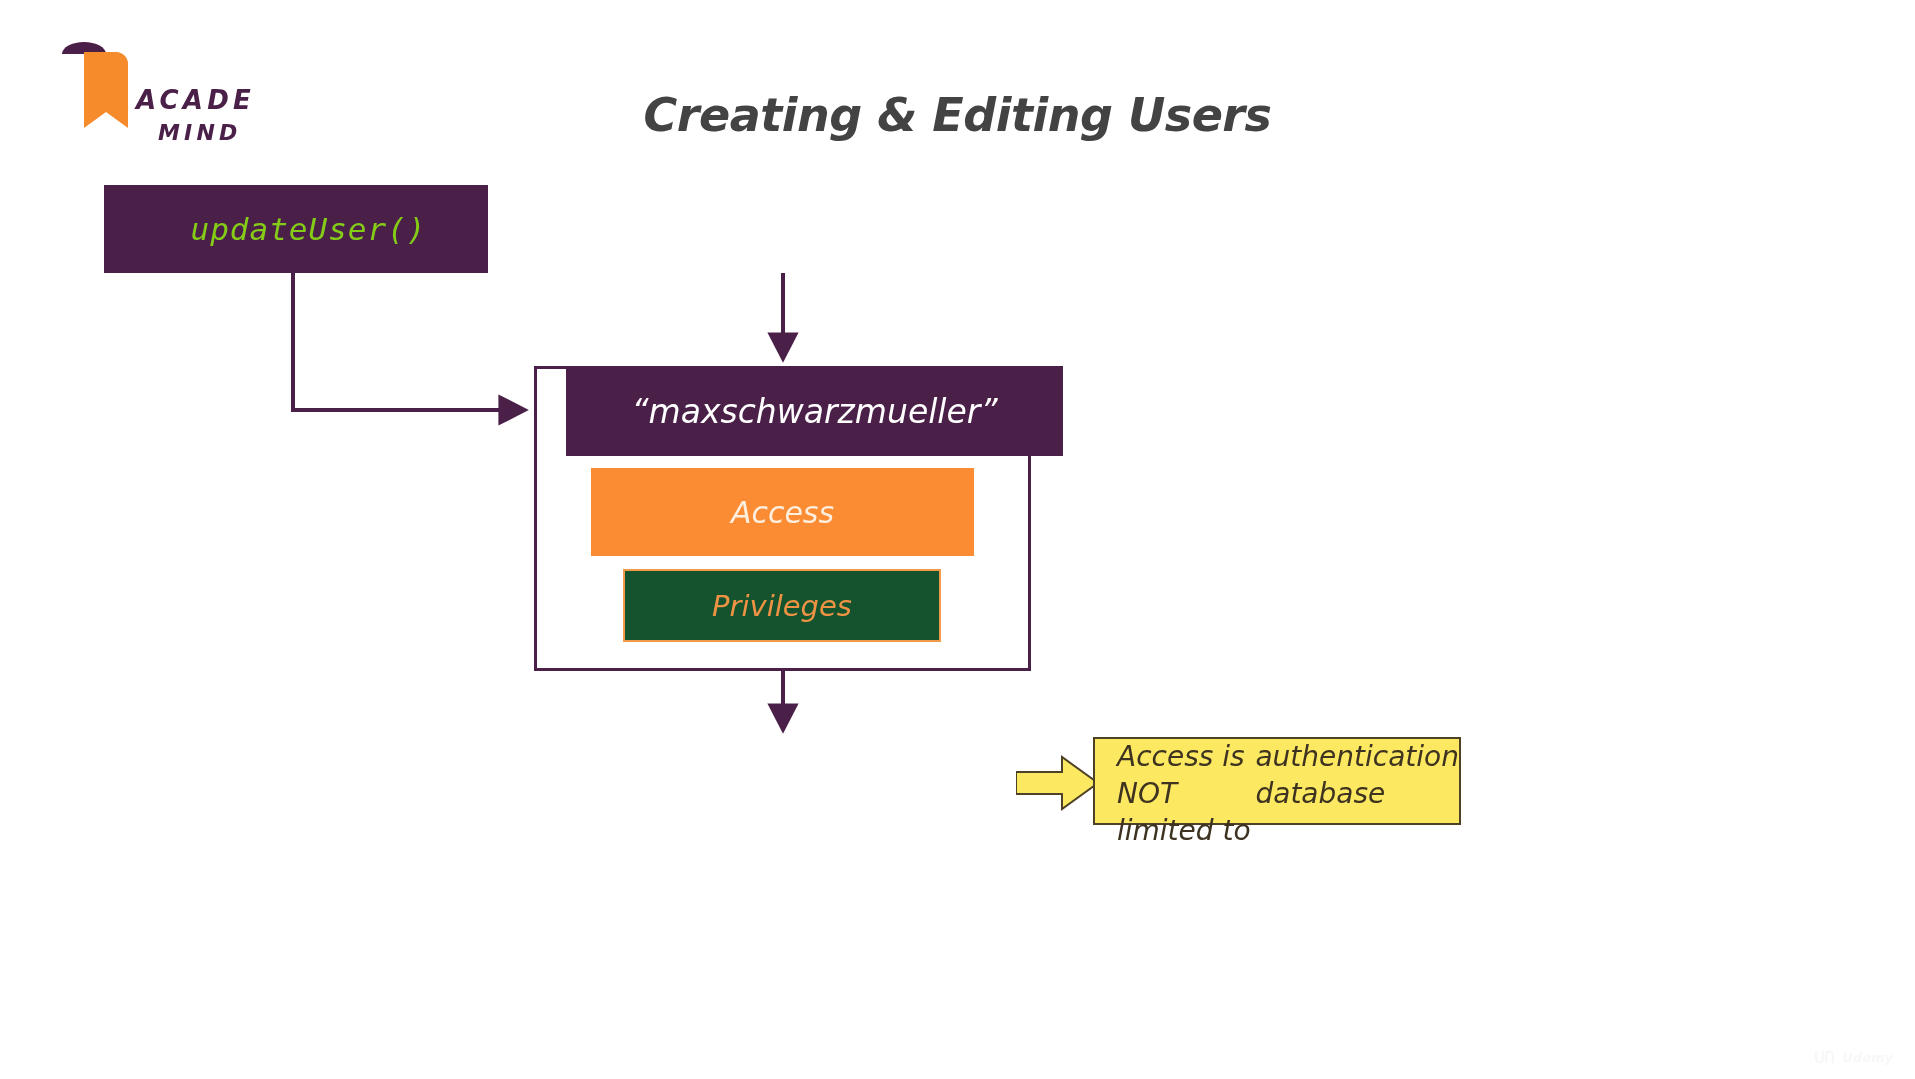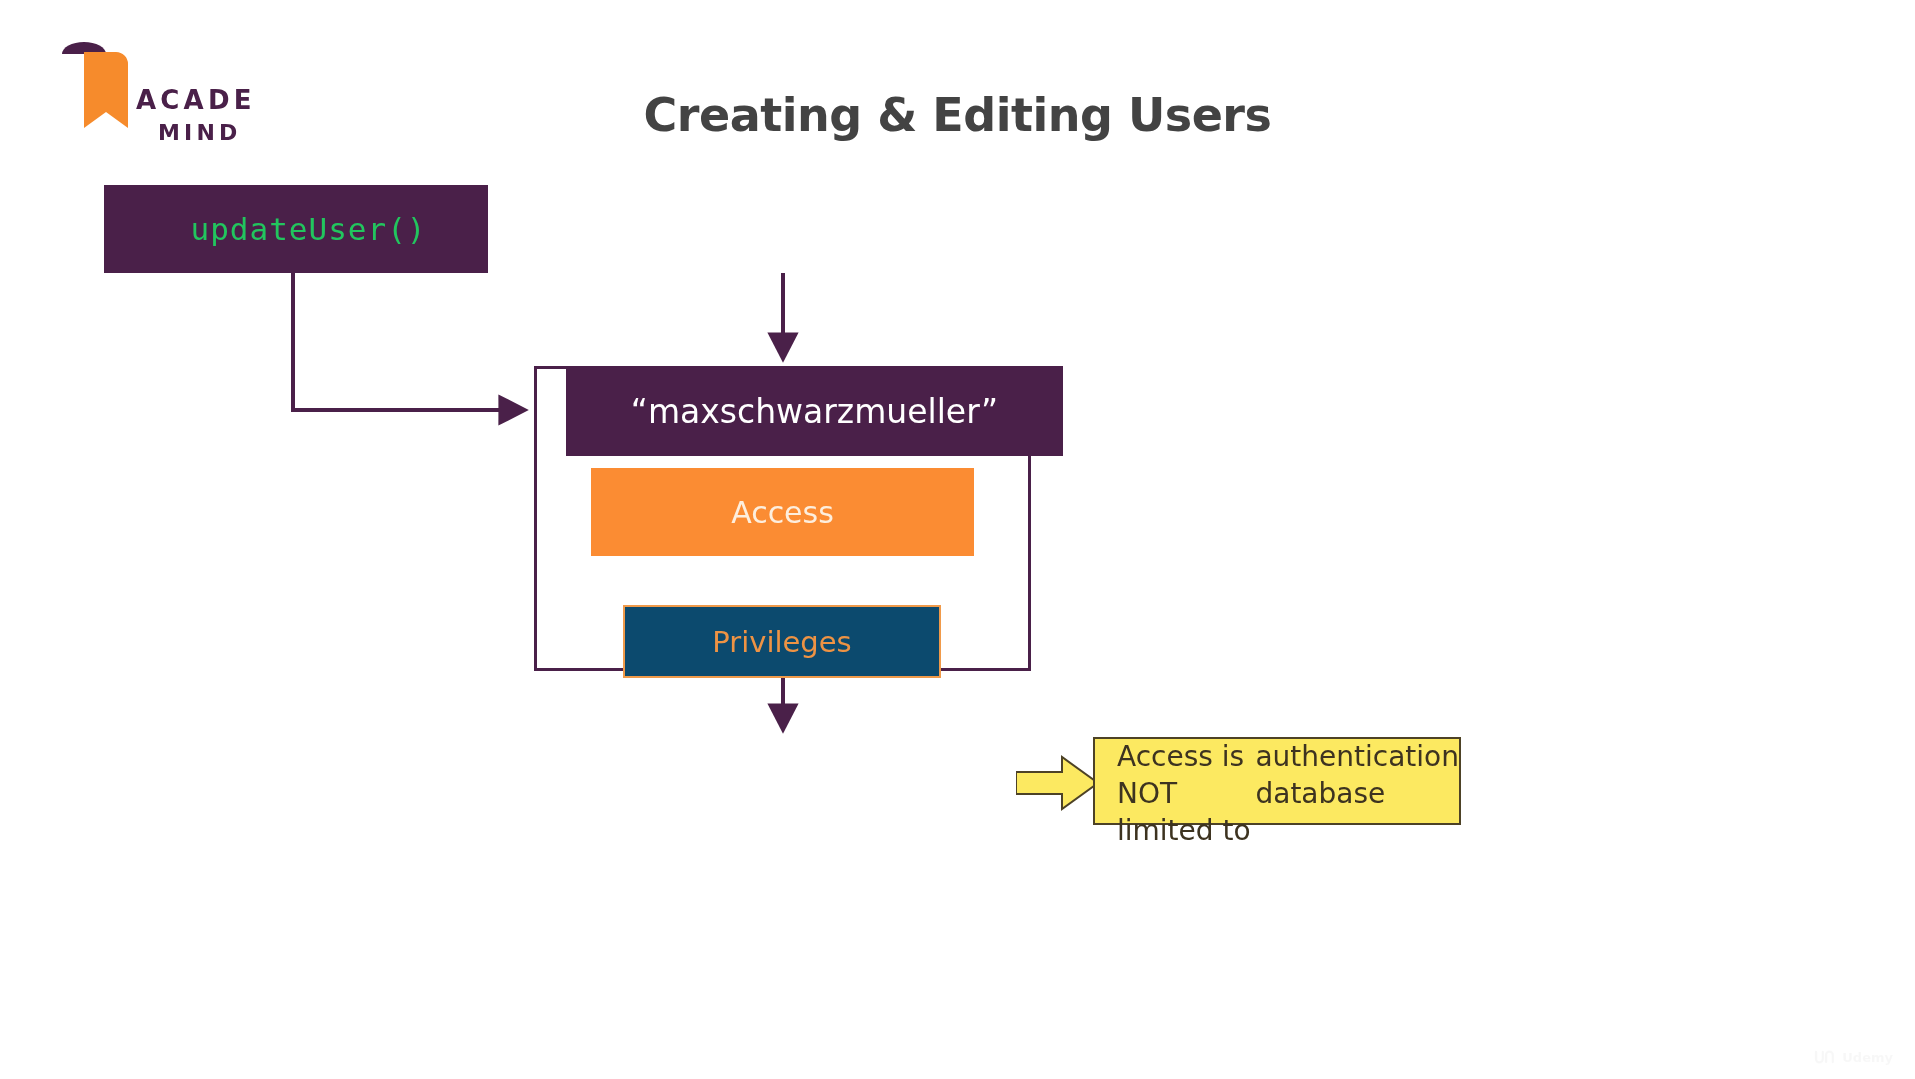--- a/index.html
+++ b/index.html
@@ -7,20 +7,21 @@
     padding: 0;
     background: #ffffff;
   }
   #slide {
     position: relative;
     width: 1915px;
     height: 1079px;
     background: #ffffff;
     overflow: hidden;
     font-family: "Liberation Sans", sans-serif;
+    font-style: italic;
   }
 
   
   #logo {
     position: absolute;
     left: 40px;
     top: 28px;
     width: 230px;
     height: 115px;
   }
@@ -37,21 +38,21 @@
     font-weight: bold;
     color: #434343;
     letter-spacing: -0.5px;
     font-family: "DejaVu Sans", sans-serif;
   }
 
   
   .pbox {
     position: absolute;
     background: #4a2049;
-    color: #22c55e;
+    color: #84cc16;
     display: flex;
     align-items: center;
     justify-content: center;
     box-sizing: border-box;
     padding-left: 25px;
   }
   .mono {
     font-family: "DejaVu Sans Mono", monospace;
     font-size: 31px;
     letter-spacing: 1px;
@@ -106,30 +107,29 @@
     font-family: "DejaVu Sans", sans-serif;
     font-size: 30px;
     box-sizing: border-box;
   }
   #box-privileges {
     position: absolute;
     left: 623px;
     top: 569px;
     width: 318px;
     height: 73px;
-    background: #0c4a6e;
+    background: #14532d;
     border: 2px solid #f09a4a;
     color: #ee9344;
     display: flex;
     align-items: center;
     justify-content: center;
     font-family: "DejaVu Sans", sans-serif;
     font-size: 29px;
     box-sizing: border-box;
-    margin-top: 36px;
   }
 
   #box-database {
     left: 534px;
     top: 737px;
     width: 496px;
     height: 88px;
   }
 
   

